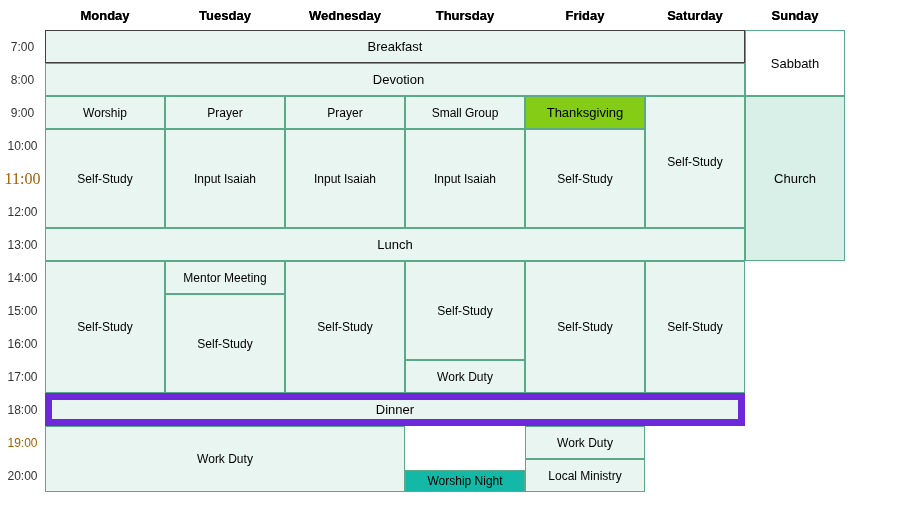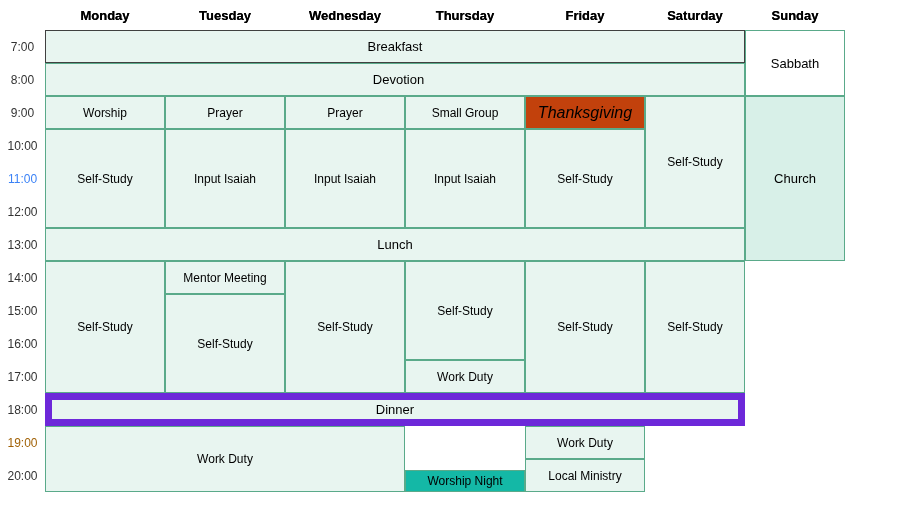--- a/index.html
+++ b/index.html
@@ -77,39 +77,39 @@
 
     <div style="grid-column:1; grid-row:3; display:flex; align-items:center; justify-content:center; font-size:12px; color:#333;">8:00</div>
 
     <div style="grid-column:2/8; grid-row:3; background:#e8f5f0; border:1px solid #5aaa8a; display:flex; align-items:center; justify-content:center; font-size:13px;padding-left:7px;">Devotion</div>
 
     <div style="grid-column:1; grid-row:4; display:flex; align-items:center; justify-content:center; font-size:12px; color:#333;">9:00</div>
     <div style="grid-column:2; grid-row:4; background:#e8f5f0; border:1px solid #5aaa8a; display:flex; align-items:center; justify-content:center; font-size:12px;">Worship</div>
     <div style="grid-column:3; grid-row:4; background:#e8f5f0; border:1px solid #5aaa8a; display:flex; align-items:center; justify-content:center; font-size:12px;">Prayer</div>
     <div style="grid-column:4; grid-row:4; background:#e8f5f0; border:1px solid #5aaa8a; display:flex; align-items:center; justify-content:center; font-size:12px;">Prayer</div>
     <div style="grid-column:5; grid-row:4; background:#e8f5f0; border:1px solid #5aaa8a; display:flex; align-items:center; justify-content:center; font-size:12px;">Small Group</div>
-    <div style="grid-column:6; grid-row:4; background:#c2410c; border:1px solid #5aaa8a; display:flex; align-items:center; justify-content:center; font-size:16px;font-style:italic;">Thanksgiving</div>
+    <div style="grid-column:6; grid-row:4; background:#84cc16; border:1px solid #5aaa8a; display:flex; align-items:center; justify-content:center; font-size:13px;">Thanksgiving</div>
 
     <div style="grid-column:7; grid-row:4/8; background:#e8f5f0; border:1px solid #5aaa8a; display:flex; align-items:center; justify-content:center; font-size:12px;">Self-Study</div>
 
     <div style="grid-column:8; grid-row:4/9; background:#d8f0e8; border:1px solid #5aaa8a; display:flex; align-items:center; justify-content:center; font-size:13px;">Church</div>
 
     <div style="grid-column:1; grid-row:5; display:flex; align-items:center; justify-content:center; font-size:12px; color:#333;">10:00</div>
 
     <div style="grid-column:2; grid-row:5/8; background:#e8f5f0; border:1px solid #5aaa8a; display:flex; align-items:center; justify-content:center; font-size:12px;">Self-Study</div>
 
     <div style="grid-column:3; grid-row:5/8; background:#e8f5f0; border:1px solid #5aaa8a; display:flex; align-items:center; justify-content:center; font-size:12px;">Input Isaiah</div>
 
     <div style="grid-column:4; grid-row:5/8; background:#e8f5f0; border:1px solid #5aaa8a; display:flex; align-items:center; justify-content:center; font-size:12px;">Input Isaiah</div>
 
     <div style="grid-column:5; grid-row:5/8; background:#e8f5f0; border:1px solid #5aaa8a; display:flex; align-items:center; justify-content:center; font-size:12px;">Input Isaiah</div>
 
     <div style="grid-column:6; grid-row:5/8; background:#e8f5f0; border:1px solid #5aaa8a; display:flex; align-items:center; justify-content:center; font-size:12px;">Self-Study</div>
 
-    <div style="grid-column:1; grid-row:6; display:flex; align-items:center; justify-content:center; font-size:12px; color:#3b82f6;">11:00</div>
+    <div style="grid-column:1; grid-row:6; display:flex; align-items:center; justify-content:center; font-size:16px; color:#a16207;font-family:Liberation Serif, serif;">11:00</div>
 
     <div style="grid-column:1; grid-row:7; display:flex; align-items:center; justify-content:center; font-size:12px; color:#333;">12:00</div>
 
     <div style="grid-column:1; grid-row:8; display:flex; align-items:center; justify-content:center; font-size:12px; color:#333;">13:00</div>
     <div style="grid-column:2/8; grid-row:8; background:#e8f5f0; border:1px solid #5aaa8a; display:flex; align-items:center; justify-content:center; font-size:13px;">Lunch</div>
 
     <div style="grid-column:1; grid-row:9; display:flex; align-items:center; justify-content:center; font-size:12px; color:#333;">14:00</div>
 
     <div style="grid-column:2; grid-row:9/13; background:#e8f5f0; border:1px solid #5aaa8a; display:flex; align-items:center; justify-content:center; font-size:12px;">Self-Study</div>
 

